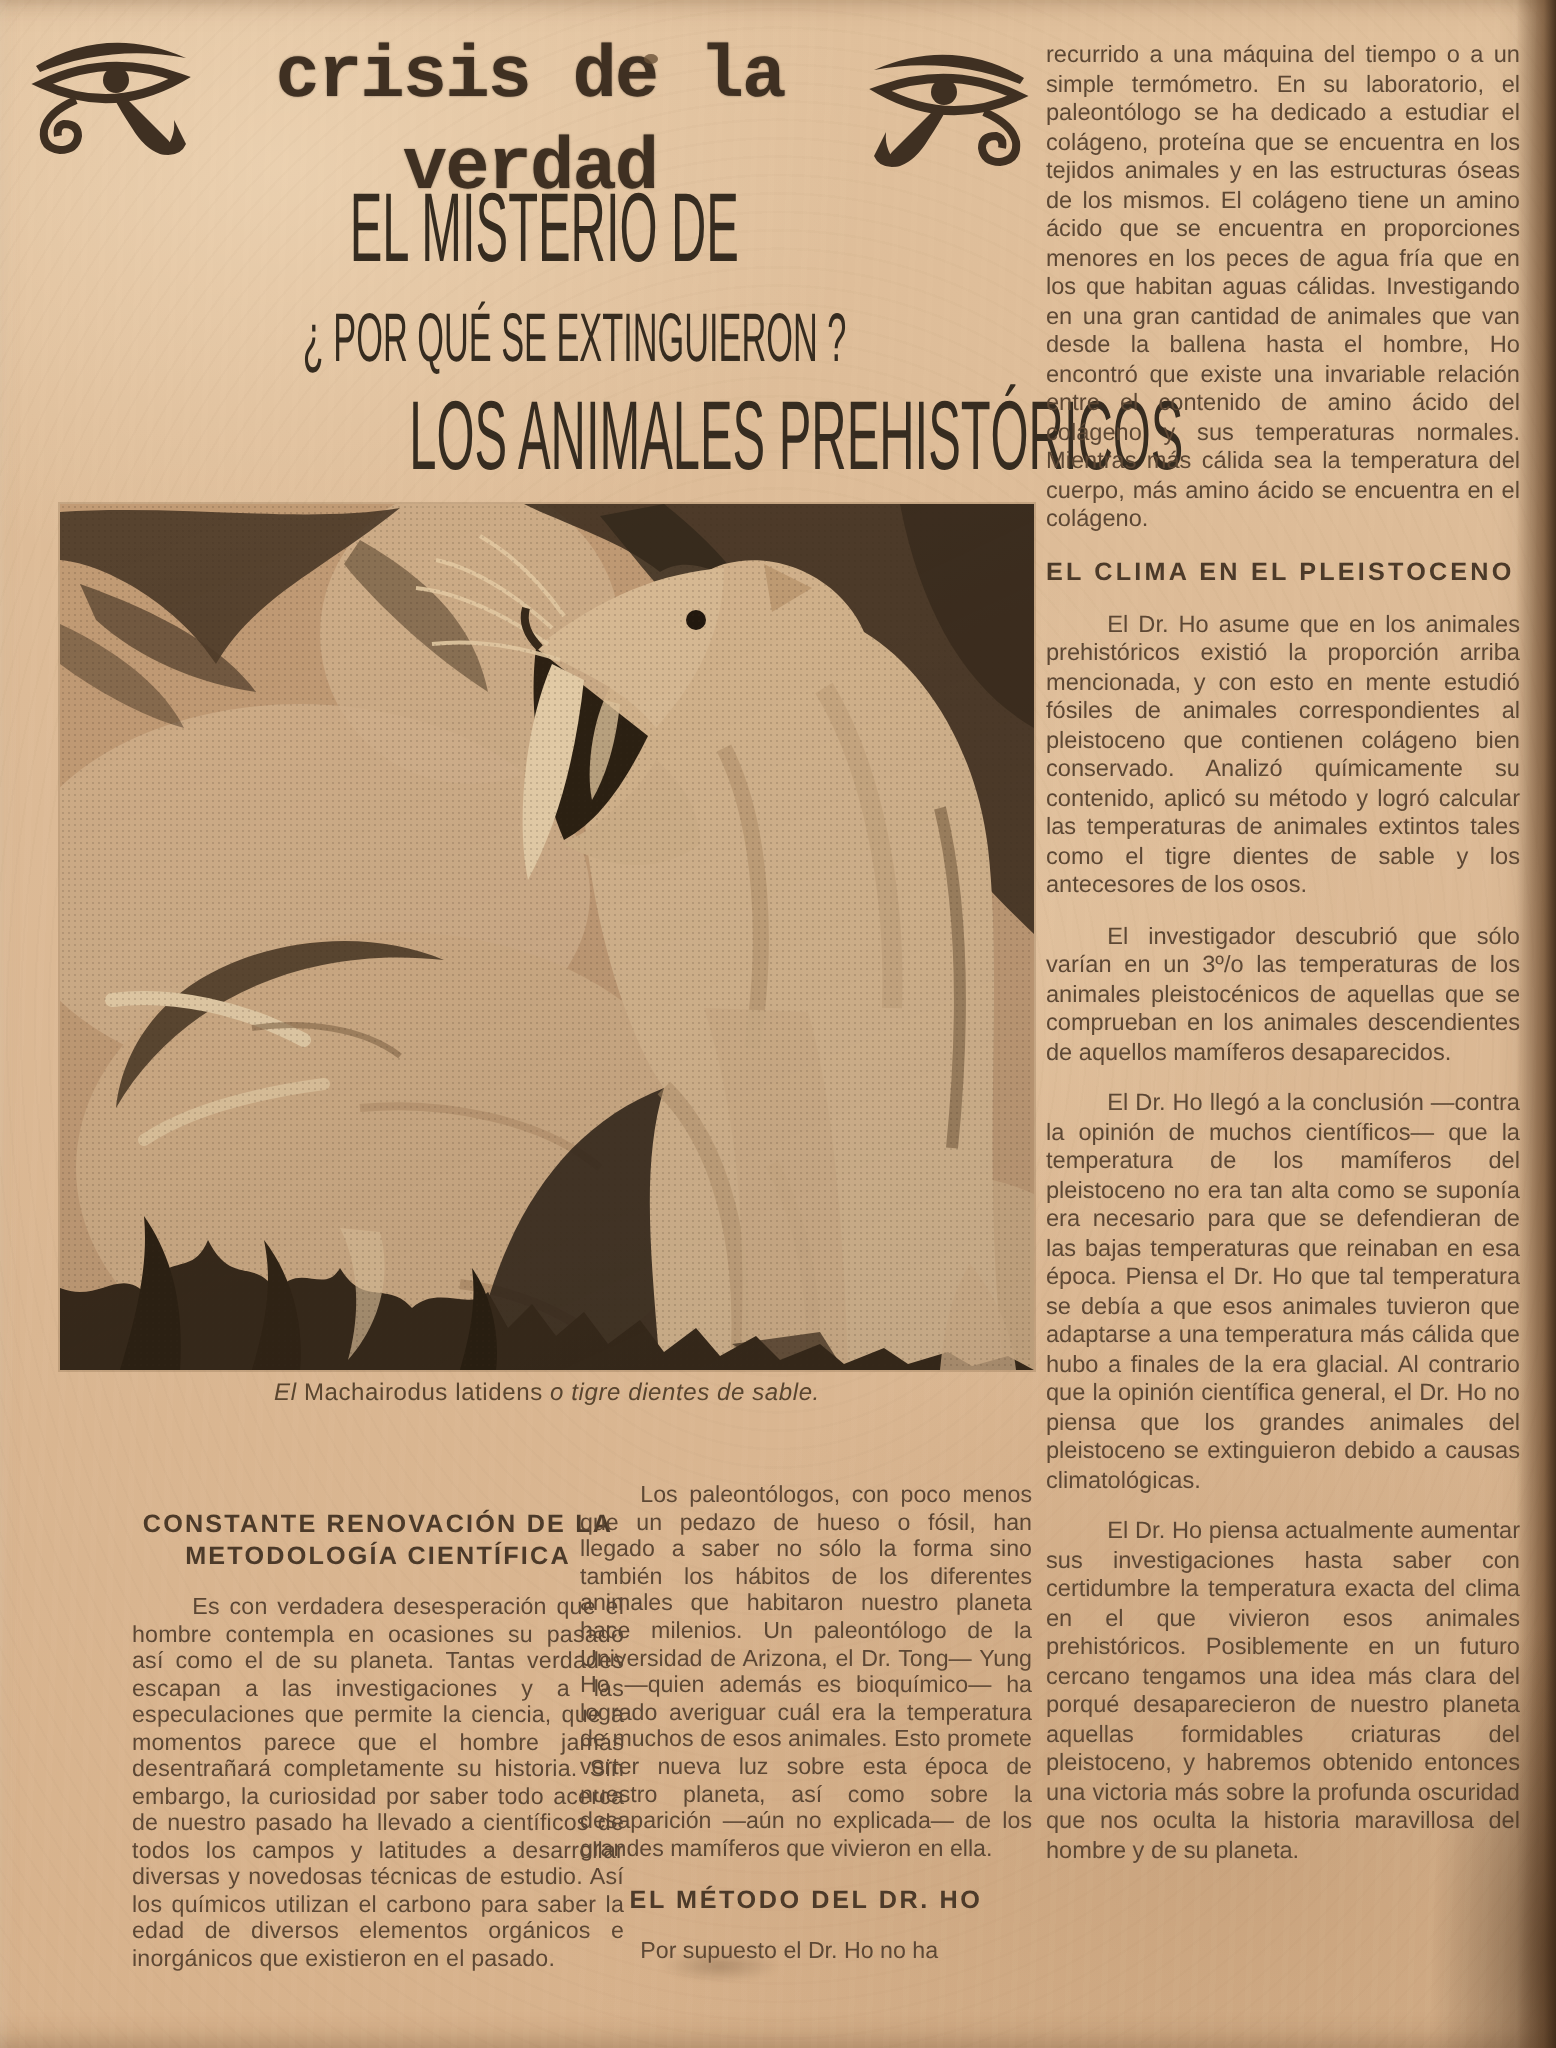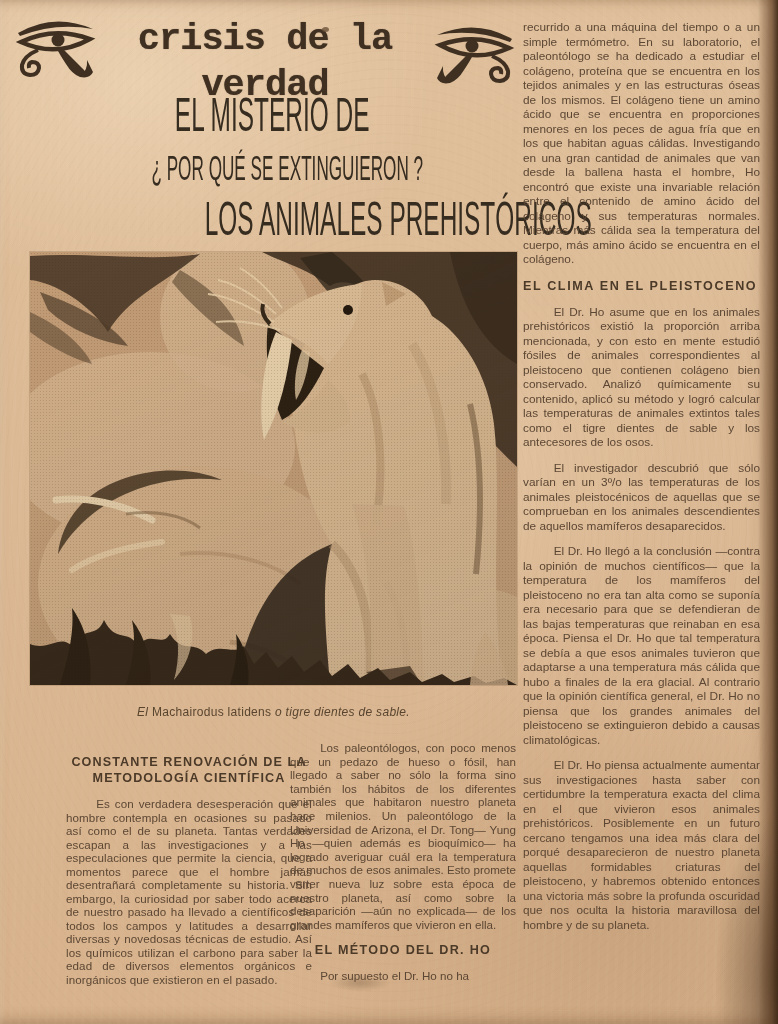--- a/index.html
+++ b/index.html
@@ -55,21 +55,21 @@
   .photo{position:absolute; left:30px; top:252px; width:487px; height:433px; background:var(--photo-bg);
     box-shadow: inset 0 0 0 2px rgba(82,62,42,.35), inset 0 0 26px rgba(70,50,32,.35), 0 0 0 1px rgba(120,90,60,.25);}
   .photo svg{position:absolute; inset:0; width:100%; height:100%;}
   .photo .grain{position:absolute; inset:0; pointer-events:none;
     background-image:repeating-radial-gradient(rgba(56,42,28,.16) 0 .6px, transparent .6px 2.1px);
     background-size:3px 3px;}
   .photo .tint{position:absolute; inset:0; pointer-events:none;
     background:linear-gradient(155deg, rgba(226,192,152,.30), rgba(122,90,58,.22));
     mix-blend-mode:multiply;}
   .caption{position:absolute; left:30px; top:689px; width:487px; text-align:center;
-    font-size:12px; color:#59452f; letter-spacing:.3px;margin-top:16px;}
+    font-size:12px; color:#59452f; letter-spacing:.3px;}
   .caption .it{font-style:italic;}
   
   .col{position:absolute; color:var(--ink); text-align:justify; overflow:hidden;}
   .col p{margin:0 0 11px 0;}
   .col p.indent{text-indent:2.6em;}
   .col-left{left:36px; top:754px; width:246px; height:300px; font-size:11.6px; line-height:13.5px; letter-spacing:.1px;margin-left:30px;}
   .col-mid{left:290px; top:718px; width:226px; height:300px; font-size:11.6px; line-height:13.6px; padding-top:23px; box-sizing:border-box;}
   .col-right{left:523px; top:20px; width:237px; height:1002px; font-size:11.8px; line-height:14.5px;}
   .subhead{
     font-size:12.6px; letter-spacing:1.3px; color:#4c3a29; text-align:center;

